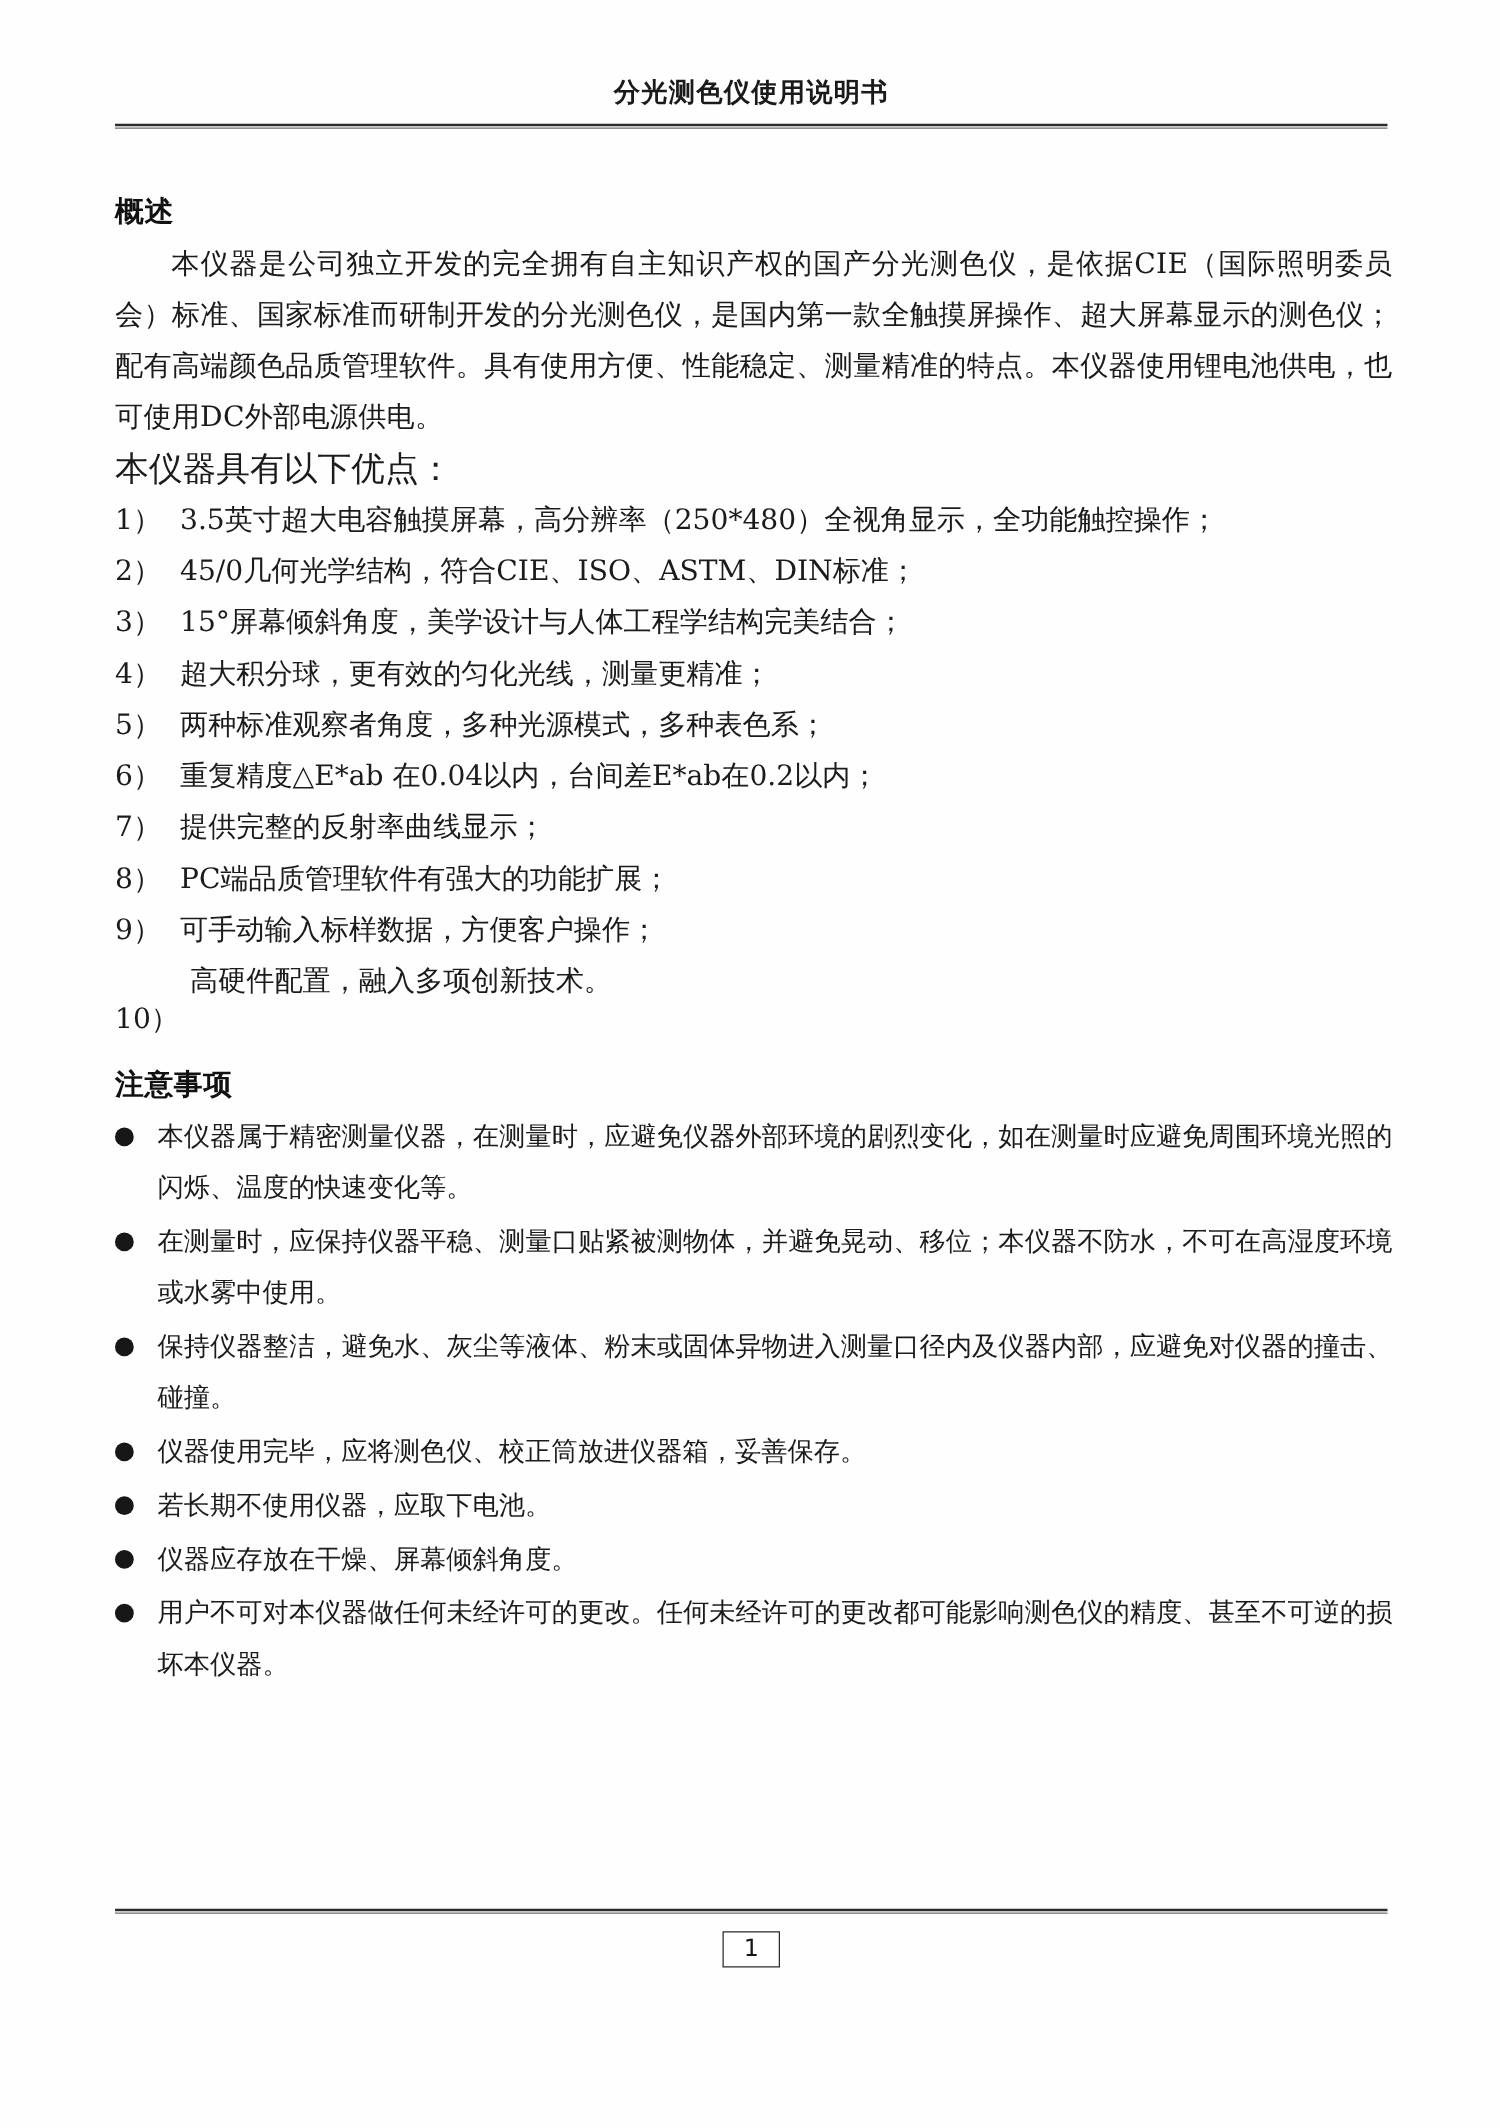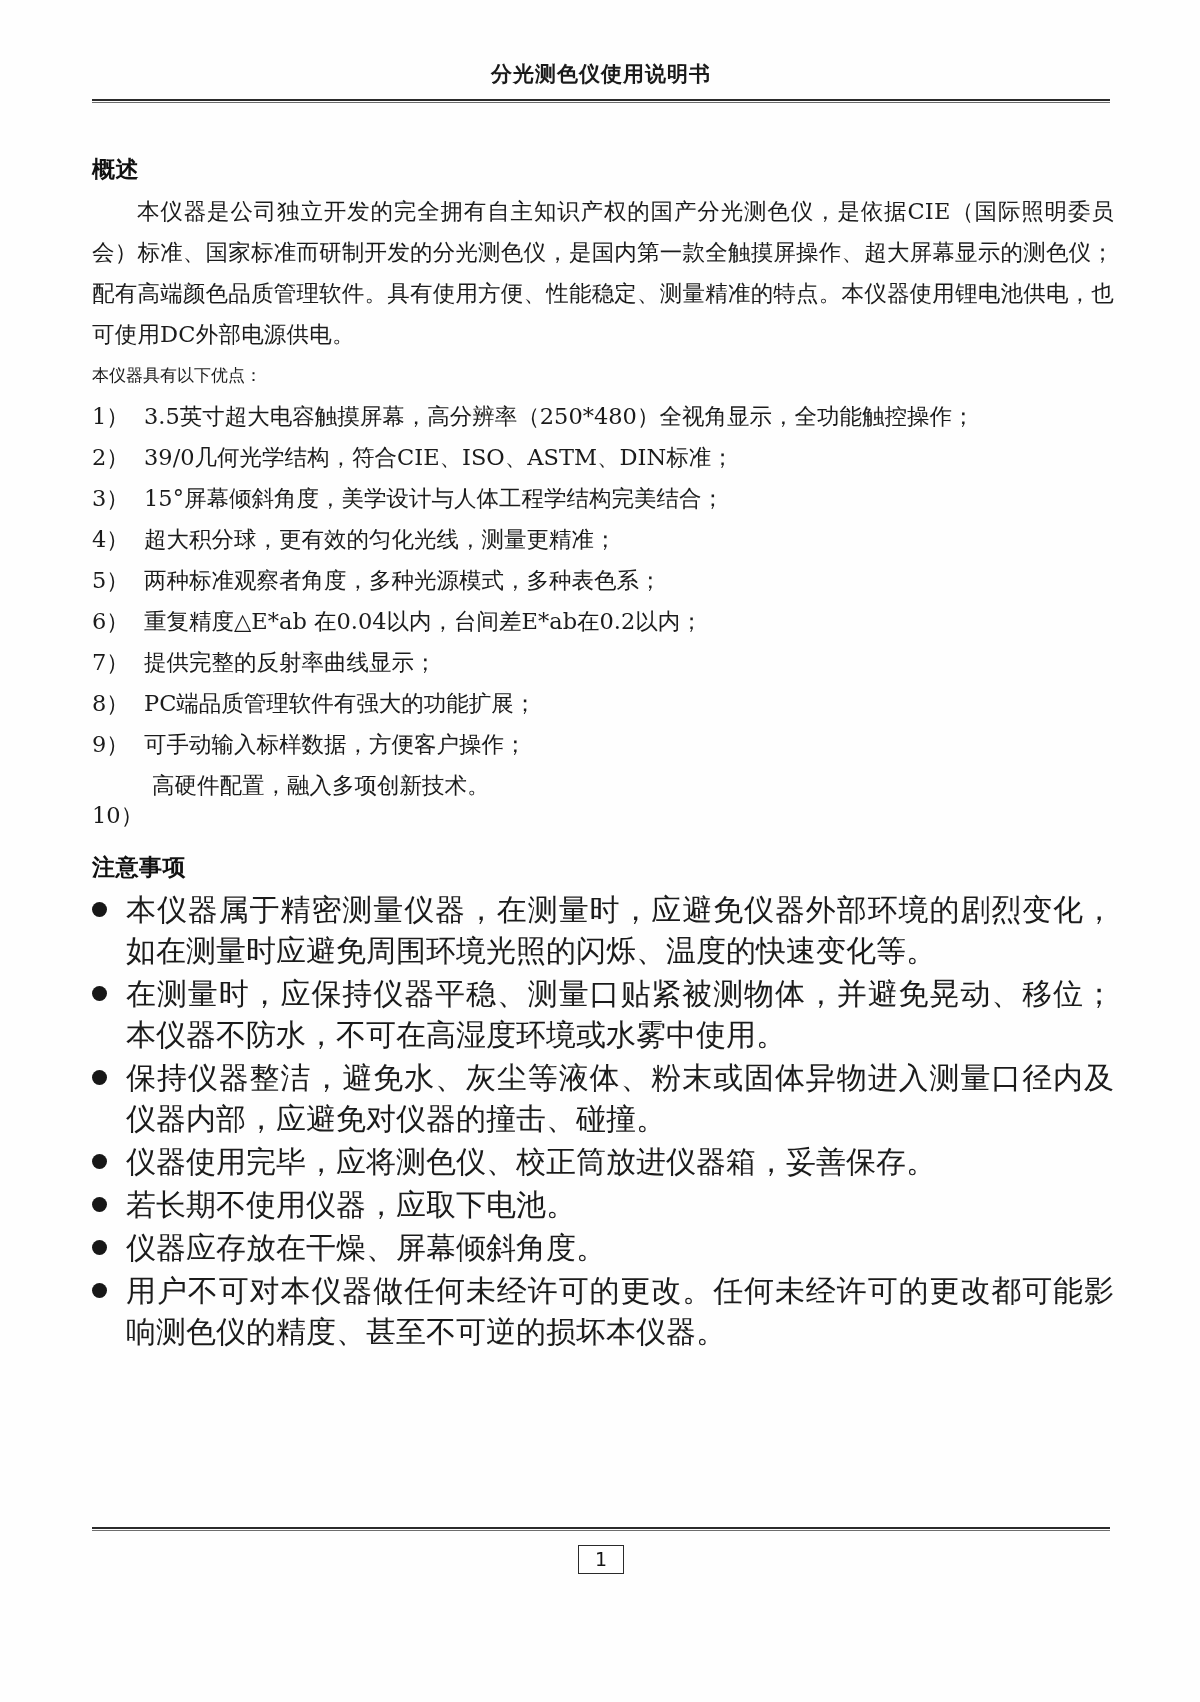--- a/index.html
+++ b/index.html
@@ -77,21 +77,21 @@
     line-height: 41px;
     text-align: justify;
     text-justify: inter-ideograph;
     letter-spacing: 0.2px;
     color: #1b1b1b;
   }
   p.body-para.indent { text-indent: 2em; }
 
   p.lead-in {
     margin: 0;
-    font-size: 17px;
+    font-size: 27px;
     line-height: 41px;
     color: #1b1b1b;
   }
 
   
   ol.feature-list {
     list-style: none;
     margin: 0;
     padding: 0;
   }
@@ -119,21 +119,21 @@
   ol.feature-list > li.wide { padding-left: 60px; }
 
   
   ul.note-list {
     list-style: none;
     margin: 0;
     padding: 0;
   }
   ul.note-list > li {
     position: relative;
-    font-size: 30px;
+    font-size: 21px;
     line-height: 41px;
     padding-left: 34px;
     margin: 0 0 2px 0;
     color: #1b1b1b;
     text-align: justify;
     text-justify: inter-ideograph;
   }
   ul.note-list > li .bullet {
     position: absolute;
     left: 0;
@@ -191,21 +191,21 @@
       <p class="body-para indent">本仪器是公司独立开发的完全拥有自主知识产权的国产分光测色仪，是依据CIE（国际照明委员会）标准、国家标准而研制开发的分光测色仪，是国内第一款全触摸屏操作、超大屏幕显示的测色仪；配有高端颜色品质管理软件。具有使用方便、性能稳定、测量精准的特点。本仪器使用锂电池供电，也可使用DC外部电源供电。</p>
       <p class="lead-in">本仪器具有以下优点：</p>
 
       <ol class="feature-list">
         <li>
           <span class="num">1）</span>
           <span>3.5英寸超大电容触摸屏幕，高分辨率（250*480）全视角显示，全功能触控操作；</span>
         </li>
         <li>
           <span class="num">2）</span>
-          <span>39/0几何光学结构，符合CIE、ISO、ASTM、DIN标准；</span>
+          <span>45/0几何光学结构，符合CIE、ISO、ASTM、DIN标准；</span>
         </li>
         <li>
           <span class="num">3）</span>
           <span>15°屏幕倾斜角度，美学设计与人体工程学结构完美结合；</span>
         </li>
         <li>
           <span class="num">4）</span>
           <span>超大积分球，更有效的匀化光线，测量更精准；</span>
         </li>
         <li>

